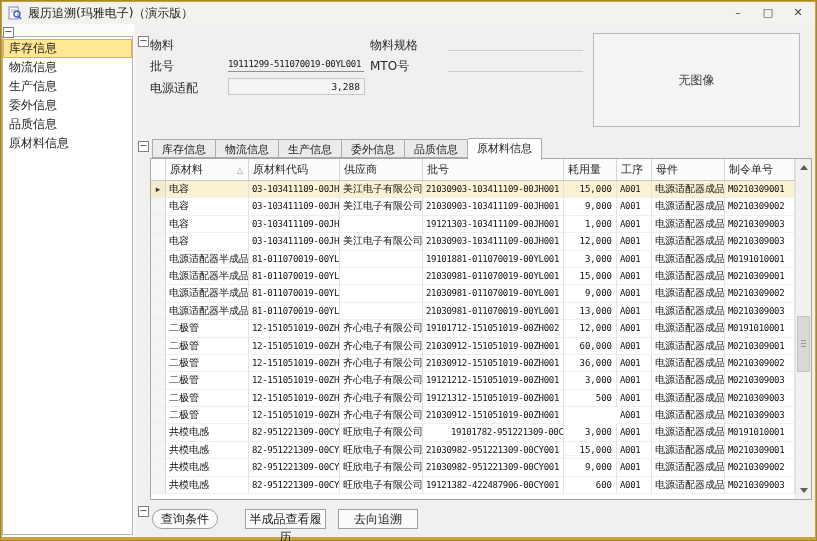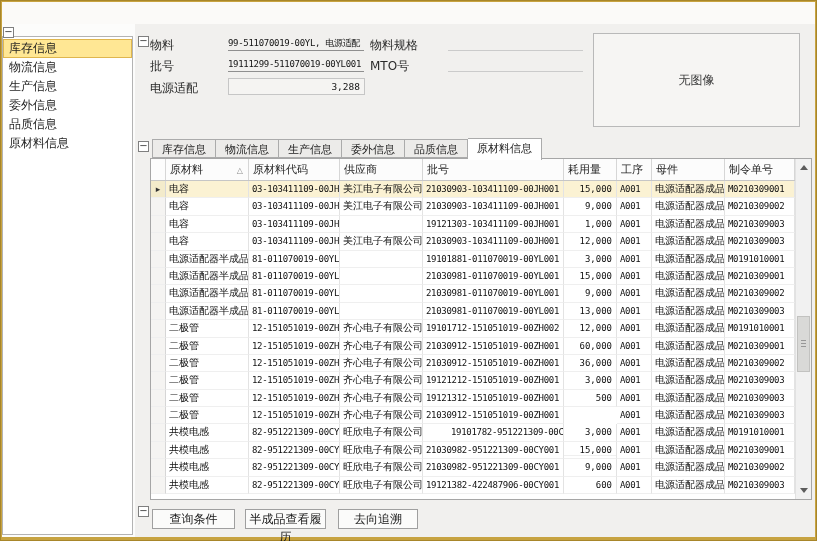--- a/index.html
+++ b/index.html
@@ -70,40 +70,54 @@
     background:repeating-linear-gradient(to bottom,#979797 0 1px,transparent 1px 3px);}
   
   .btn{position:absolute;height:20px;background:#FBFBFA;border:1px solid #9f9f9f;font-size:12px;color:#1a1a1a;
     text-align:center;line-height:18px;font-family:inherit;padding:0;}
 </style>
 </head>
 <body>
 
 <div class="window">
 
+  <div class="titlebar">
+    <svg class="app-icon" viewBox="0 0 14 14">
+      <rect x="1" y="1" width="9" height="12" fill="#ffffff" stroke="#8A7FC0" stroke-width="1"></rect>
+      <line x1="3" y1="4" x2="8" y2="4" stroke="#B0A8D8" stroke-width="1"></line>
+      <line x1="3" y1="6" x2="8" y2="6" stroke="#B0A8D8" stroke-width="1"></line>
+      <circle cx="9" cy="8" r="3" fill="none" stroke="#3A66C0" stroke-width="1.4"></circle>
+      <line x1="11" y1="10.5" x2="13" y2="13" stroke="#3A66C0" stroke-width="1.6"></line>
+    </svg>
+    <span class="title-text">履历追溯(玛雅电子)（演示版）</span>
+    <span class="win-controls">
+      <span class="win-btn">–</span>
+      <span class="win-btn">□</span>
+      <span class="win-btn">✕</span>
+    </span>
+  </div>
 
   <div class="left-bg"></div>
   <div class="right-bg"></div>
 
   <div class="collapse-box" style="left:3px;top:27px;">−</div>
   <div class="collapse-box" style="left:138px;top:36px;">−</div>
   <div class="collapse-box" style="left:138px;top:141px;">−</div>
   <div class="collapse-box" style="left:138px;top:506px;">−</div>
 
   <div class="sidebar">
       <div class="side-item selected">库存信息</div>
       <div class="side-item">物流信息</div>
       <div class="side-item">生产信息</div>
       <div class="side-item">委外信息</div>
       <div class="side-item">品质信息</div>
       <div class="side-item">原材料信息</div>
     </div>
 
   <div class="field-label" style="left:150px;top:37px;font-family:Liberation Mono, monospace;">物料</div>
-  <div class="fval" style="left:228px;top:36px;width:136px;">99-511070019-00YL, 电源适配</div>
   <div class="field-label" style="left:370px;top:37px;">物料规格</div>
   <div class="fval light" style="left:448px;top:36px;width:135px;"></div>
 
   <div class="field-label" style="left:150px;top:58px;">批号</div>
   <div class="fval" style="left:228px;top:57px;width:136px;">19111299-511070019-00YL001</div>
   <div class="field-label" style="left:370px;top:58px;">MTO号</div>
   <div class="fval light" style="left:448px;top:57px;width:135px;"></div>
 
   <div class="field-label" style="left:150px;top:80px;">电源适配</div>
   <div class="stock-box">3,288</div>
@@ -336,18 +350,18 @@
         </div>
     </div>
     <div class="vscroll">
       <div class="sb-btn sb-up"></div>
       <div class="sb-thumb"></div>
       <div class="sb-btn sb-down"></div>
     </div>
   </div>
 
   <div>
-      <button class="btn" style="left: 152px; top: 509px; width: 83px;">查询条件</button>
+      <button class="btn" style="left: 152px; top: 509px; width: 66px; border-radius: 10px;">查询条件</button>
       <button class="btn" style="left: 245px; top: 509px; width: 81px;">半成品查看履历</button>
       <button class="btn" style="left: 338px; top: 509px; width: 80px;">去向追溯</button>
     </div>
 
 </div>
 
 </body></html>

